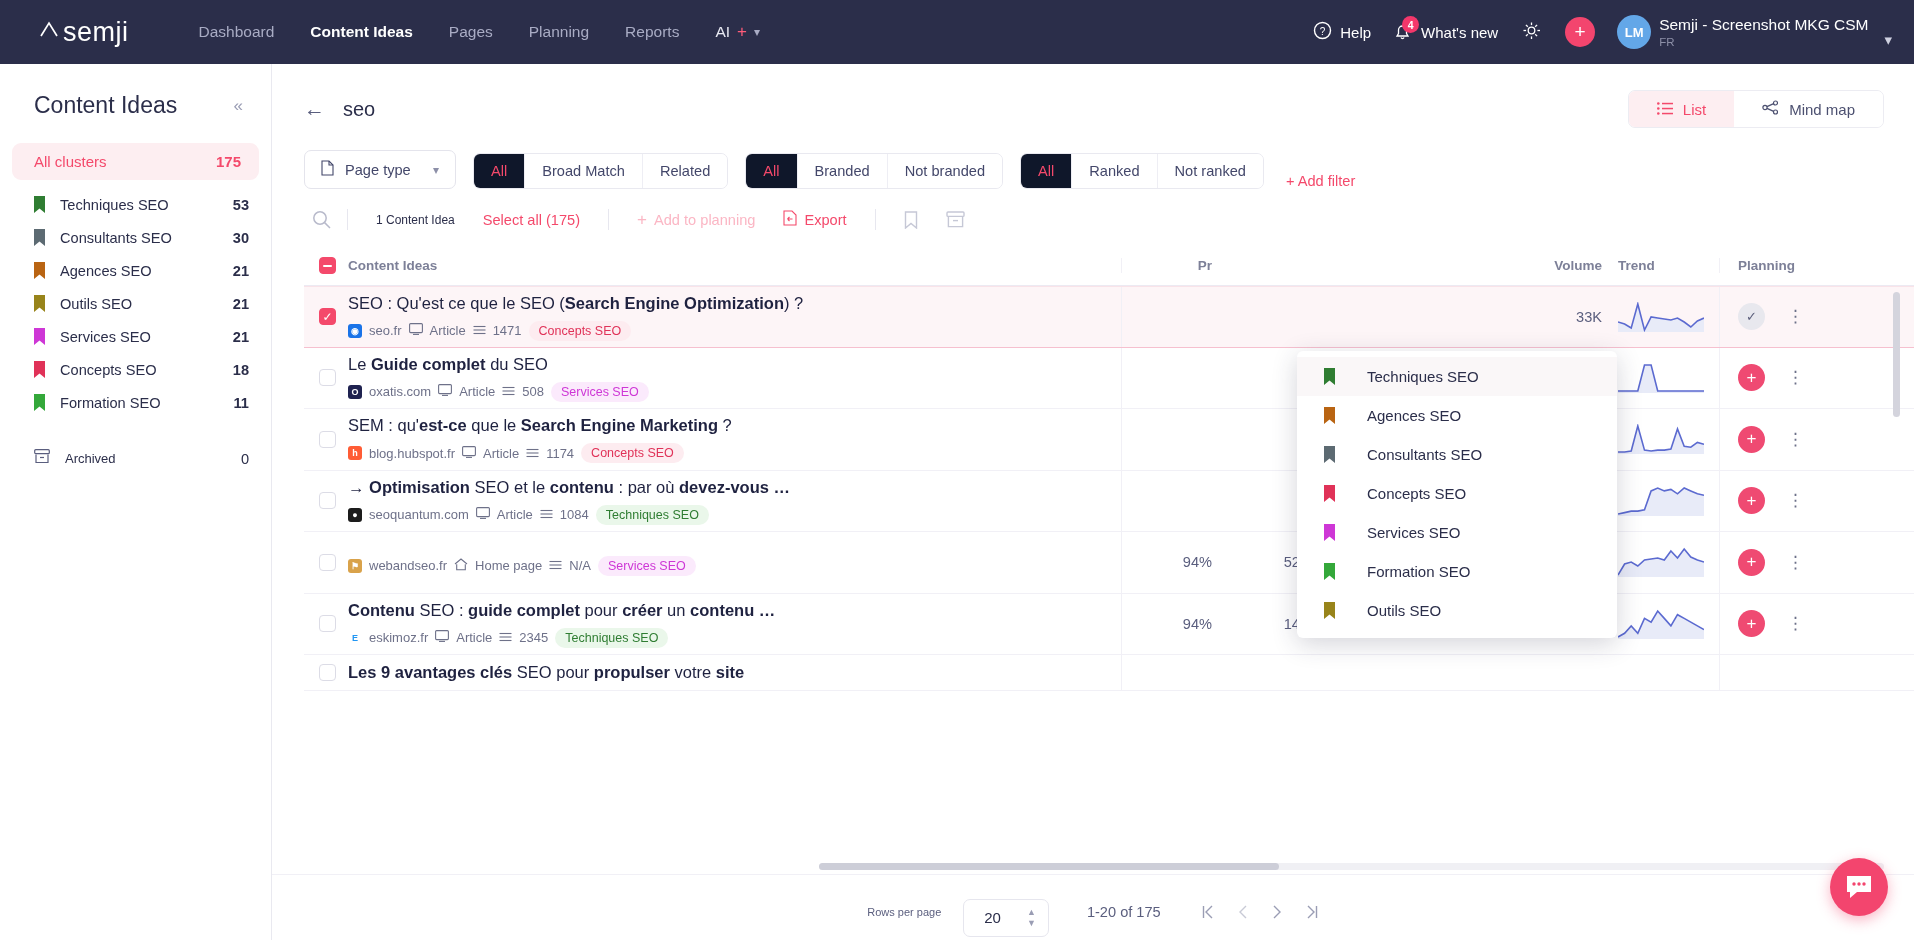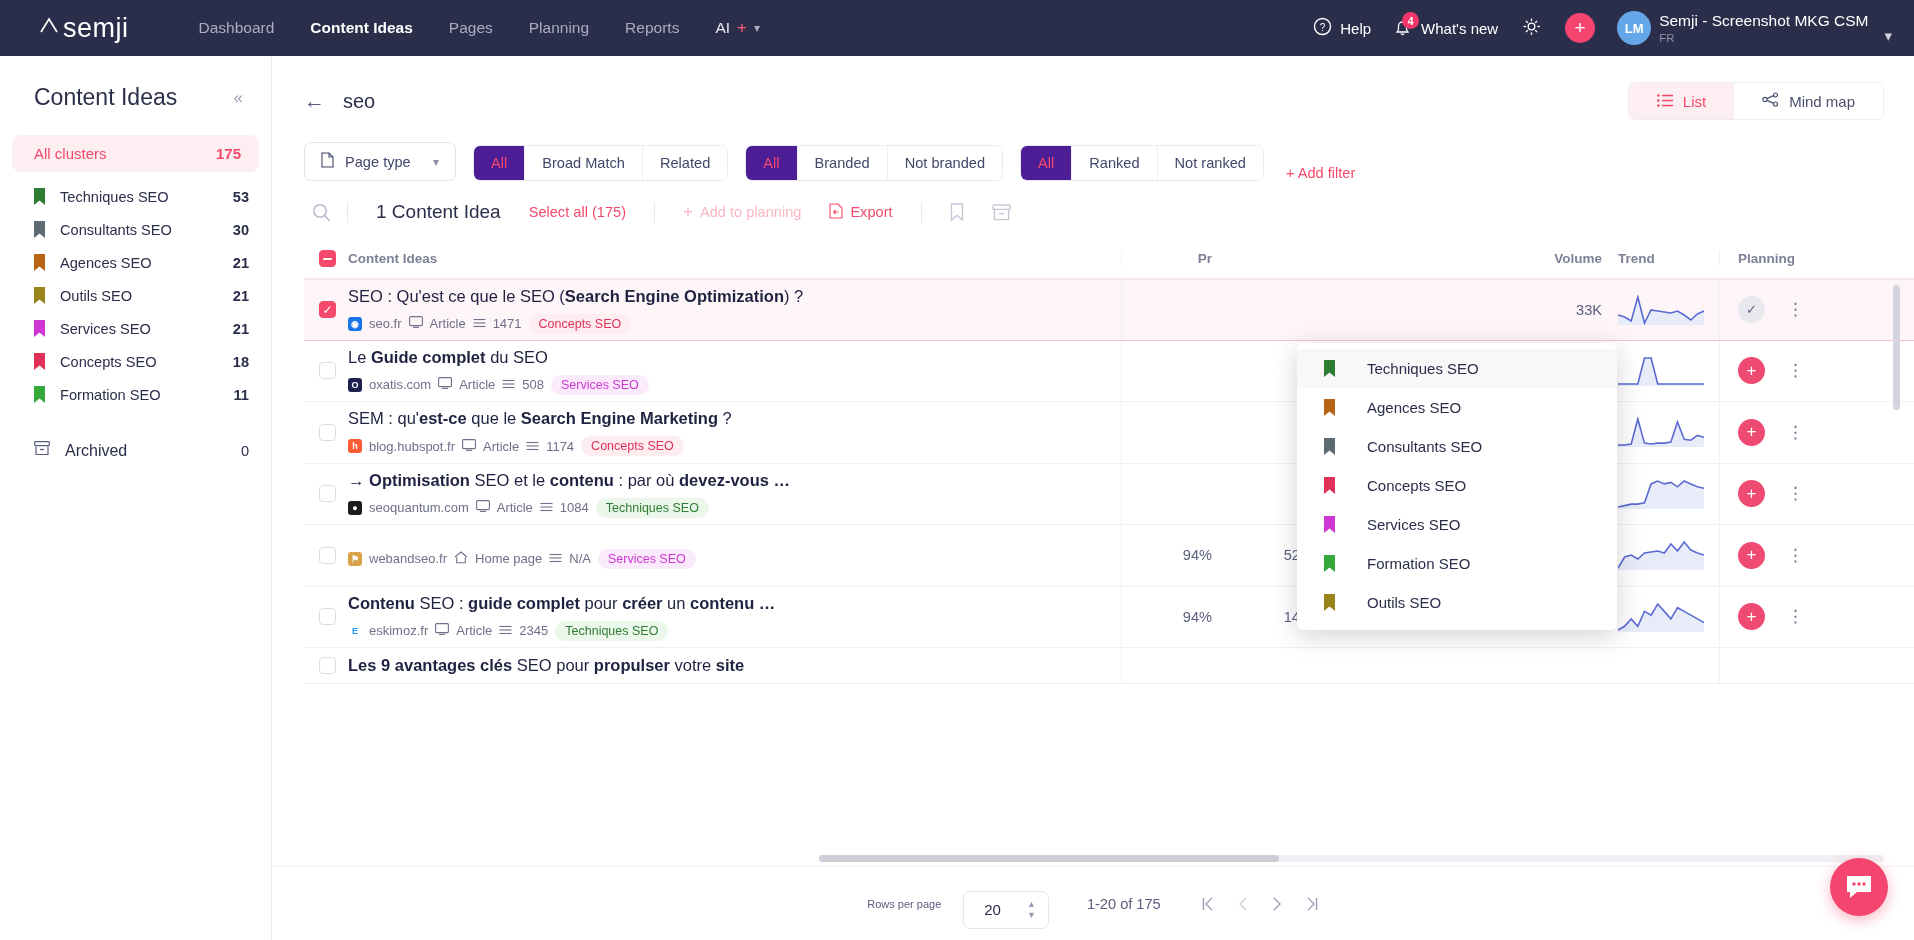--- a/index.html
+++ b/index.html
@@ -5,21 +5,21 @@
   * { box-sizing: border-box; margin: 0; padding: 0; }
   html, body {
     width: 1914px; height: 940px;
     font-family: "Liberation Sans", sans-serif;
     background: #ffffff;
     overflow: hidden;
     color: #2b2e4a;
   }
   
   .topnav {
-    height: 56px; background: #2b2e4a; display: flex; align-items: center;
+    height: 64px; background: #2b2e4a; display: flex; align-items: center;
     padding: 0 22px 0 38px; position: relative; z-index: 60;
   }
   .logo { display: flex; align-items: center; color: #fff; font-size: 27px;
           letter-spacing: .5px; font-weight: 300; }
   .logo-mark { margin-right: 3px; display: inline-block; }
   .nav-items { display: flex; align-items: center; margin-left: 70px; gap: 36px; }
   .nav-item { color: #a9acc4; font-size: 15.5px; cursor: pointer; white-space: nowrap; }
   .nav-item.active { color: #fff; font-weight: bold; }
   .nav-item.ai { color: #e8e9f2; display: flex; align-items: center; gap: 7px; }
   .nav-plus { color: #ff5c7a; font-size: 17px; }
@@ -59,21 +59,21 @@
             padding: 10px 18px 10px 22px; cursor: pointer; }
   .sb-all-label { color: #f4496b; font-size: 15px; }
   .sb-all-count { color: #f4496b; font-size: 15px; font-weight: bold; }
   .sb-item { display: flex; align-items: center; padding: 8px 22px 8px 34px; cursor: pointer; }
   .flag { width: 11px; height: 17px; flex: 0 0 11px; margin-right: 15px; }
   .sb-item-label { font-size: 14.6px; color: #2b2e4a; flex: 1; }
   .sb-item-count { font-size: 14.6px; color: #2b2e4a; font-weight: bold; }
   .sb-div { height: 20px; }
   .sb-arch { display: flex; align-items: center; padding: 10px 22px 10px 34px;
              cursor: pointer; }
-  .sb-arch-label { font-size: 16px; color: #2b2e4a; flex: 1; margin-left: 15px;}
+  .sb-arch-label { font-size: 13px; color: #2b2e4a; flex: 1; margin-left: 15px;}
   .sb-arch-count { font-size: 14.6px; color: #2b2e4a; }
 
   
   .main { flex: 1; position: relative; display: flex; flex-direction: column;
           min-width: 0; }
   .main-head { display: flex; align-items: center; padding: 26px 30px 0 32px; }
   .back-arrow { color: #5a5e7e; font-size: 21px; cursor: pointer; margin-right: 18px; }
   .kw-title { font-size: 20px; color: #2b2e4a; }
   .viewtoggle { margin-left: auto; display: flex; border: 1px solid #ececf2;
                 border-radius: 7px; overflow: hidden; }
@@ -84,29 +84,29 @@
   
   .filters { display: flex; align-items: flex-end; gap: 17px; padding: 22px 30px 0 32px; }
   .pagetype { display: flex; align-items: center; gap: 11px; border: 1px solid #e4e4ec;
               border-radius: 7px; padding: 9px 16px; font-size: 14.6px; color: #43476a;
               cursor: pointer; min-width: 152px; }
   .pt-chev { margin-left: auto; color: #8c8fa8; font-size: 12px; }
   .seg { display: flex; border: 1px solid #e9e9f0; border-radius: 7px; overflow: hidden; }
   .seg-btn { padding: 9px 17px; font-size: 14.6px; color: #43476a; background: #fff;
              cursor: pointer; border-left: 1px solid #eeeef4; white-space: nowrap; }
   .seg-btn:first-child { border-left: none; }
-  .seg-btn.on { background: #4c1d95; color: #f4496b; }
+  .seg-btn.on { background: #0f172a; color: #f4496b; }
   .addfilter { color: #f4496b; font-size: 14.6px; cursor: pointer; margin-left: 5px; }
 
   
   .toolbar { display: flex; align-items: center; gap: 0; padding: 20px 30px 0 32px; }
   .tb-search { padding: 0 16px 0 8px; color: #b8bacb; cursor: pointer; display: flex;
                align-items: center; }
   .vbar { width: 1px; height: 21px; background: #e7e7ef; }
-  .tb-count { font-size: 19px; color: #2b2e4a; padding: 0 28px; white-space: nowrap; }
+  .tb-count { font-size: 12px; color: #2b2e4a; padding: 0 28px; white-space: nowrap; }
   .tb-link { font-size: 14.6px; color: #f4496b; cursor: pointer; white-space: nowrap; }
   .tb-link.dim { color: #fbb6c4; cursor: default; display: flex; align-items: center; gap: 7px; }
   .tb-gap { width: 28px; }
   .tb-icon { color: #c6c8d6; cursor: pointer; display: flex; align-items: center; }
 
   
   .table-area { margin: 16px 0 0 32px; flex: 1; position: relative; overflow: hidden; }
   .thead { display: flex; align-items: center; border-bottom: 1px solid #eceaf2;
            height: 40px; position: relative; }
   .row { display: flex; align-items: stretch; border-bottom: 1px solid #f1f0f6;

